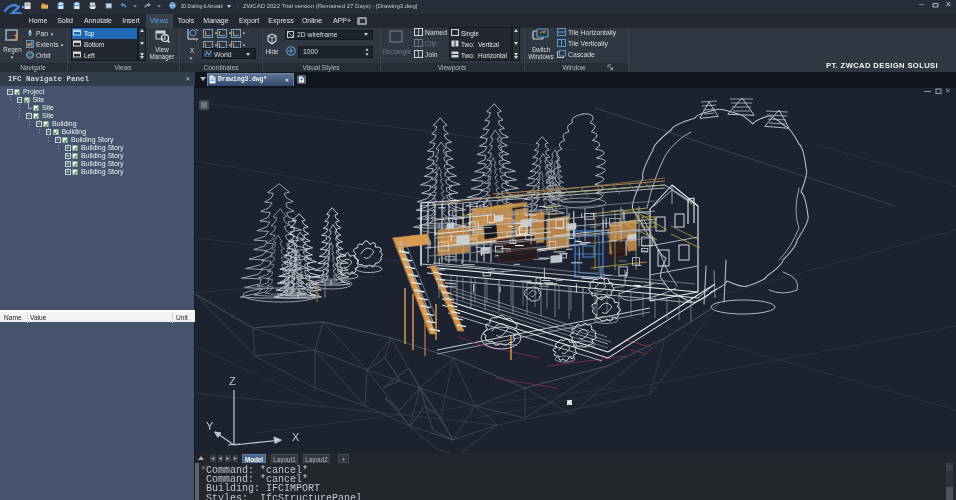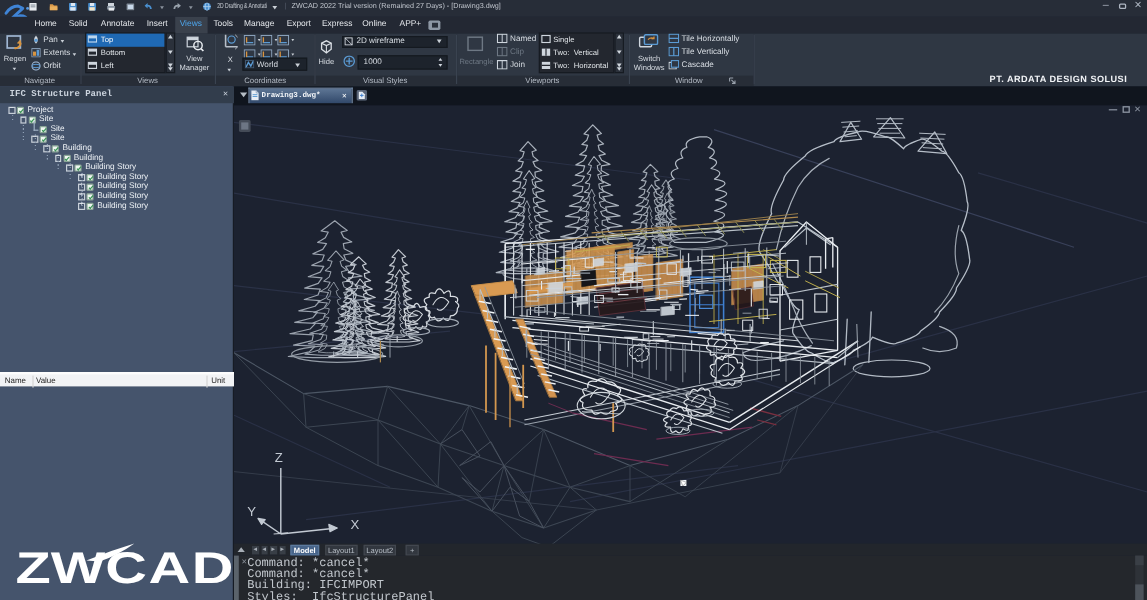--- a/index.html
+++ b/index.html
@@ -319,23 +319,23 @@
     </svg>
     <div class="rtxt" style="left:568px;top:40px">Tile Vertically</div>
     <svg class="abs" style="left:557px;top:50px" width="9" height="8" viewBox="0 0 9 8">
       <rect x="0.5" y="2" width="6" height="5.5" fill="#2f3743" stroke="#cfd6de" stroke-width="0.9"></rect>
       <rect x="2.5" y="0.5" width="6" height="5.5" fill="#2f3743" stroke="#5b9bd4" stroke-width="0.9"></rect>
     </svg>
     <div class="rtxt" style="left:568px;top:51px">Cascade</div>
     <svg class="abs" style="left:607px;top:64px" width="7" height="7" viewBox="0 0 7 7">
       <path d="M1 1 L4 1 M1 1 L1 4 M2.5 2.5 L5.5 5.5 M5.5 3 L5.5 5.5 L3 5.5" stroke="#9aa2ad" stroke-width="0.9" fill="none"></path>
     </svg>
-    <div class="abs" style="left:822px;top:60.5px;width:120px;text-align:center;font-weight:bold;font-size:7.6px;color:#f2f4f7;letter-spacing:0.4px;white-space:nowrap">PT. ARDATA DESIGN SOLUSI</div>
+    <div class="abs" style="left:822px;top:60.5px;width:120px;text-align:center;font-weight:bold;font-size:7.6px;color:#f2f4f7;letter-spacing:0.4px;white-space:nowrap">PT. ZWCAD DESIGN SOLUSI</div>
     <div id="lpanel" class="abs"></div>
-    <div id="lptitle" class="abs"><span style="margin-left:8px">IFC Structure Panel</span><span style="position:absolute;right:5px;top:0;font-size:7px;color:#c2cad4">✕</span></div>
+    <div id="lptitle" class="abs"><span style="margin-left:8px">IFC Navigate Panel</span><span style="position:absolute;right:5px;top:0;font-size:7px;color:#c2cad4">✕</span></div>
     <div class="exp" style="left:7px;top:89px">−</div>
     <div class="cb" style="left:14px;top:88.5px"></div>
     <div class="trow" style="left:23px;top:88px">Project</div>
     <div class="exp" style="left:16.5px;top:97px">−</div>
     <div class="cb" style="left:23.5px;top:96.5px"></div>
     <div class="trow" style="left:32.5px;top:96px">Site</div>
     <div class="abs" style="left:28px;top:101px;width:1px;height:8px;background:#9fb0c4"></div>
     <div class="abs" style="left:28px;top:108px;width:4px;height:1px;background:#9fb0c4"></div>
     <div class="cb" style="left:33px;top:104.5px"></div>
     <div class="trow" style="left:42px;top:104px">Site</div>
@@ -369,26 +369,20 @@
     <div class="abs" style="left:38.75px;top:120px;width:1px;height:13px;background:repeating-linear-gradient(#8fa0b5 0,#8fa0b5 1px,transparent 1px,transparent 3px)"></div>
     <div class="abs" style="left:48.25px;top:128px;width:1px;height:13px;background:repeating-linear-gradient(#8fa0b5 0,#8fa0b5 1px,transparent 1px,transparent 3px)"></div>
     <div class="abs" style="left:57.75px;top:136px;width:1px;height:13px;background:repeating-linear-gradient(#8fa0b5 0,#8fa0b5 1px,transparent 1px,transparent 3px)"></div>
     <div class="abs" style="left:67.75px;top:144px;width:1px;height:29px;background:repeating-linear-gradient(#8fa0b5 0,#8fa0b5 1px,transparent 1px,transparent 3px)"></div>
     <div id="nvheader" class="abs">
       <span style="position:absolute;left:4px;top:2px">Name</span>
       <span style="position:absolute;left:30px;top:2px">Value</span>
       <span style="position:absolute;left:176px;top:2px">Unit</span>
       <span style="position:absolute;left:27px;top:1px;width:1px;height:10px;background:#d5d5d5"></span>
       <span style="position:absolute;left:172px;top:1px;width:1px;height:10px;background:#d5d5d5"></span>
-    </div>
-    <div id="zwlogo" class="abs">
-      <div style="font-weight:bold;font-size:37px;color:#fff;transform:scaleX(1.30);transform-origin:left;line-height:38px;letter-spacing:0px">ZW<span style="letter-spacing:1px">CAD</span></div>
-      <svg class="abs" style="left:57px;top:-3px" width="58" height="17" viewBox="0 0 58 17">
-        <path d="M2 15 Q22 7 42 1 Q28 11 13 16 Z" fill="#fff"></path>
-      </svg>
     </div>
     <div id="doctabbar" class="abs"></div>
     <div class="abs" style="left:200px;top:77px;width:0;height:0;border-left:3px solid transparent;border-right:3px solid transparent;border-top:4px solid #b6bdc5"></div>
     <div id="doctab" class="abs"><span style="margin-left:10px">Drawing3.dwg*</span><span style="position:absolute;right:4px;top:0.5px;color:#fff;font-size:6.5px">✕</span></div>
     <svg class="abs" style="left:209px;top:75px" width="7" height="9" viewBox="0 0 7 9">
       <path d="M0.5 0.5 L4.5 0.5 L6.5 2.5 L6.5 8.5 L0.5 8.5 Z" fill="#e8eef5"></path>
       <path d="M4.5 0.5 L4.5 2.5 L6.5 2.5" fill="none" stroke="#8fa6c0" stroke-width="0.7"></path>
       <rect x="1.5" y="3.5" width="4" height="0.8" fill="#5b9bd4"></rect>
       <rect x="1.5" y="5" width="4" height="0.8" fill="#5b9bd4"></rect>
     </svg>

